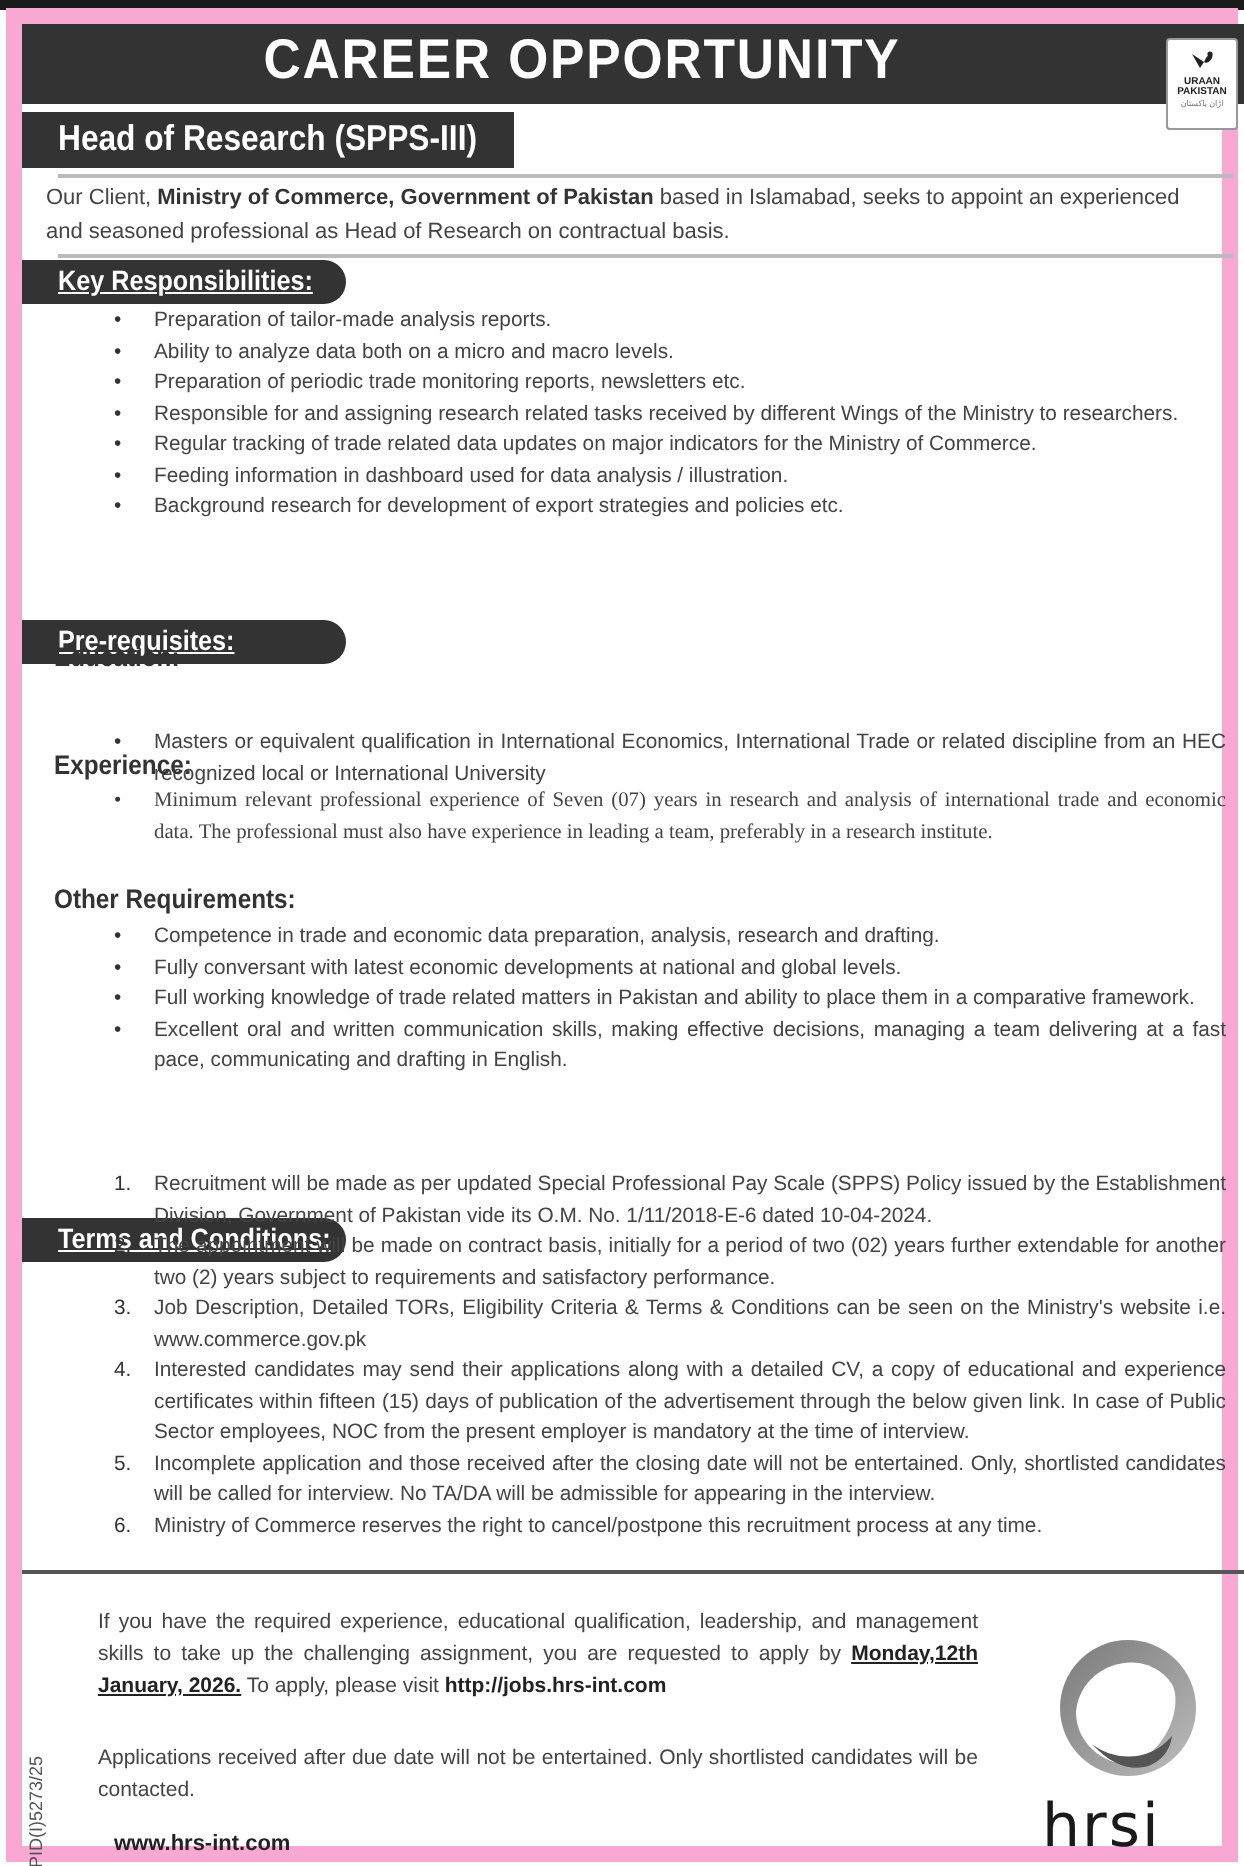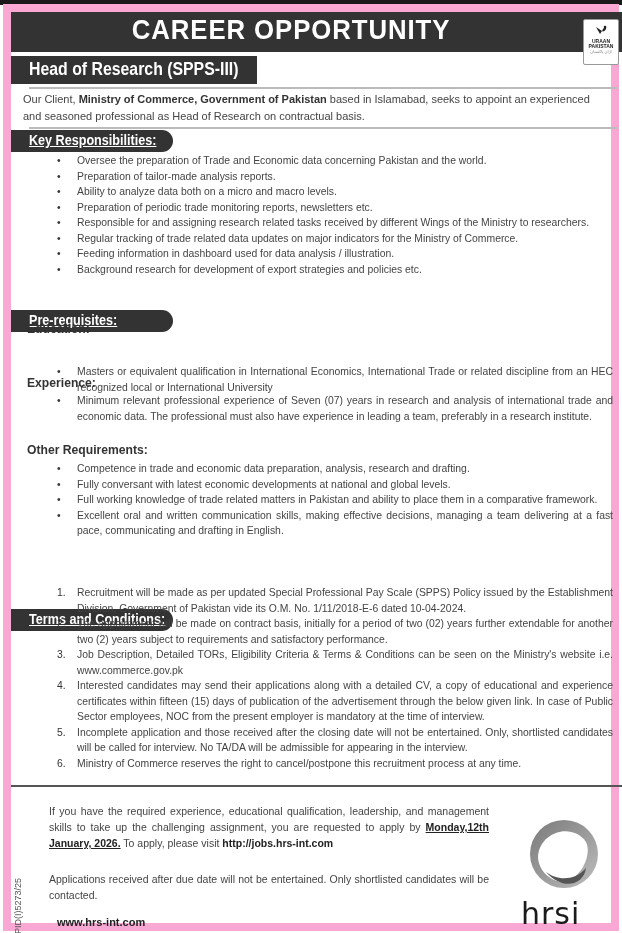--- a/index.html
+++ b/index.html
@@ -82,41 +82,40 @@
   <div class="intro-rule-top"></div>
   <p class="intro">
     <span>Our Client, </span><b>Ministry of Commerce, Government of Pakistan</b><span> based in Islamabad, seeks to appoint an experienced and seasoned professional as Head of Research on contractual basis.</span>
   </p>
   <div class="intro-rule-bot"></div>
 
   <div class="section-pill" style="top:118px; width:162px;">
     <span>Key Responsibilities:</span>
   </div>
   <ul class="bullets" style="top:141px;">
-    <li>Oversee the preparation of Trade and Economic data concerning Pakistan and the world.</li>
     <li>Preparation of tailor-made analysis reports.</li>
     <li>Ability to analyze data both on a micro and macro levels.</li>
     <li>Preparation of periodic trade monitoring reports, newsletters etc.</li>
     <li>Responsible for and assigning research related tasks received by different Wings of the Ministry to researchers.</li>
     <li>Regular tracking of trade related data updates on major indicators for the Ministry of Commerce.</li>
     <li>Feeding information in dashboard used for data analysis / illustration.</li>
     <li>Background research for development of export strategies and policies etc.</li>
   </ul>
 
   <div class="section-pill" style="top:286px; width:162px;margin-top:12px;">
     <span>Pre-requisites:</span>
   </div>
 
   <div class="sub-head" style="top:309px;">Education:</div>
   <ul class="bullets" style="top:332px;margin-top:20px;">
     <li>Masters or equivalent qualification in International Economics, International Trade or related discipline from an HEC recognized local or International University</li>
   </ul>
 
   <div class="sub-head" style="top:363px;">Experience:</div>
-  <ul class="bullets" style="top:381px;">
+  <ul class="bullets" style="top:381px;font-family:Liberation Serif, serif;">
     <li>Minimum relevant professional experience of Seven (07) years in research and analysis of international trade and economic data. The professional must also have experience in leading a team, preferably in a research institute.</li>
   </ul>
 
   <div class="sub-head" style="top:430px;">Other Requirements:</div>
   <ul class="bullets" style="top:449px;">
     <li>Competence in trade and economic data preparation, analysis, research and drafting.</li>
     <li>Fully conversant with latest economic developments at national and global levels.</li>
     <li>Full working knowledge of trade related matters in Pakistan and ability to place them in a comparative framework.</li>
     <li>Excellent oral and written communication skills, making effective decisions, managing a team delivering at a fast pace, communicating and drafting in English.</li>
   </ul>

